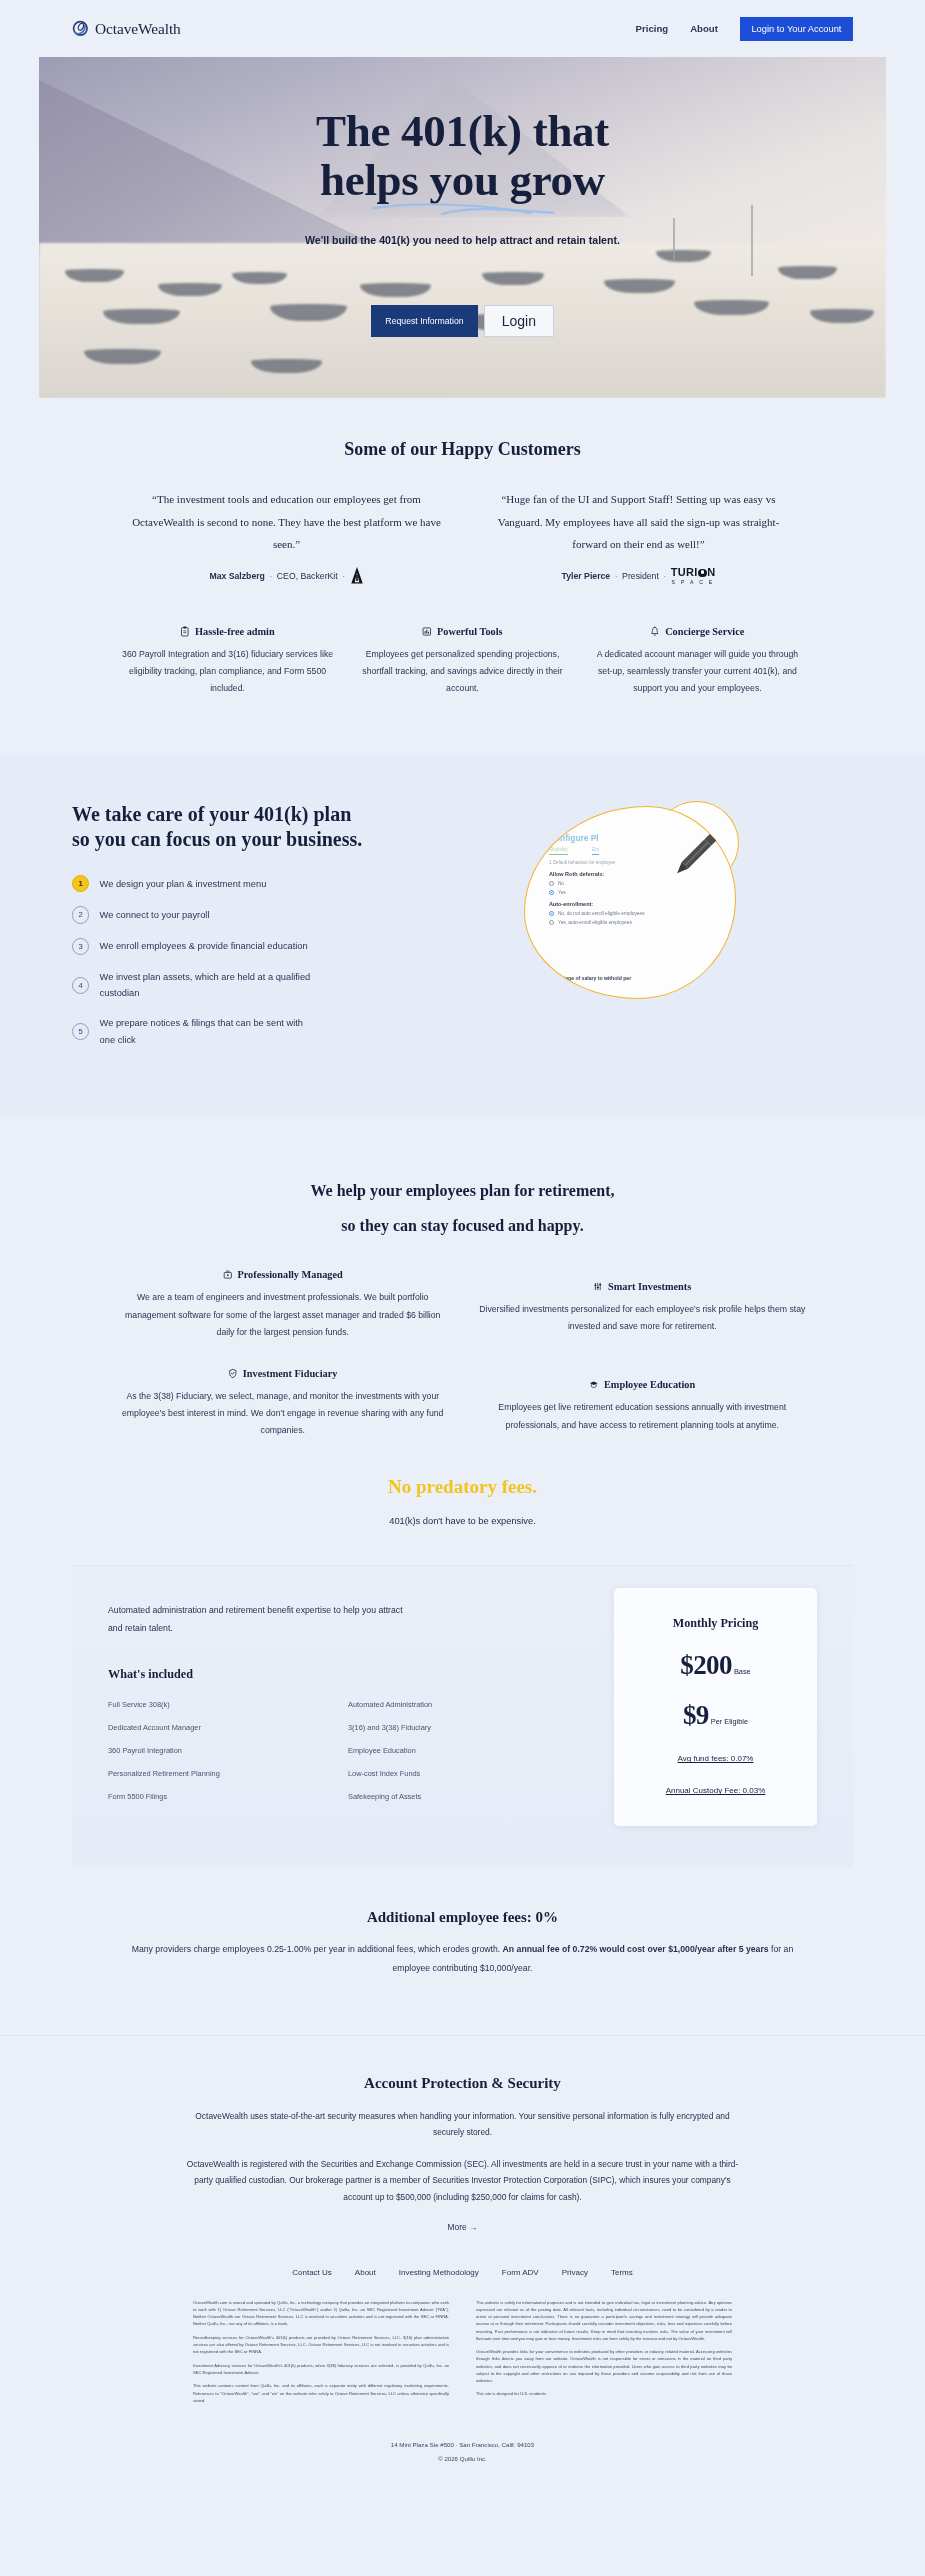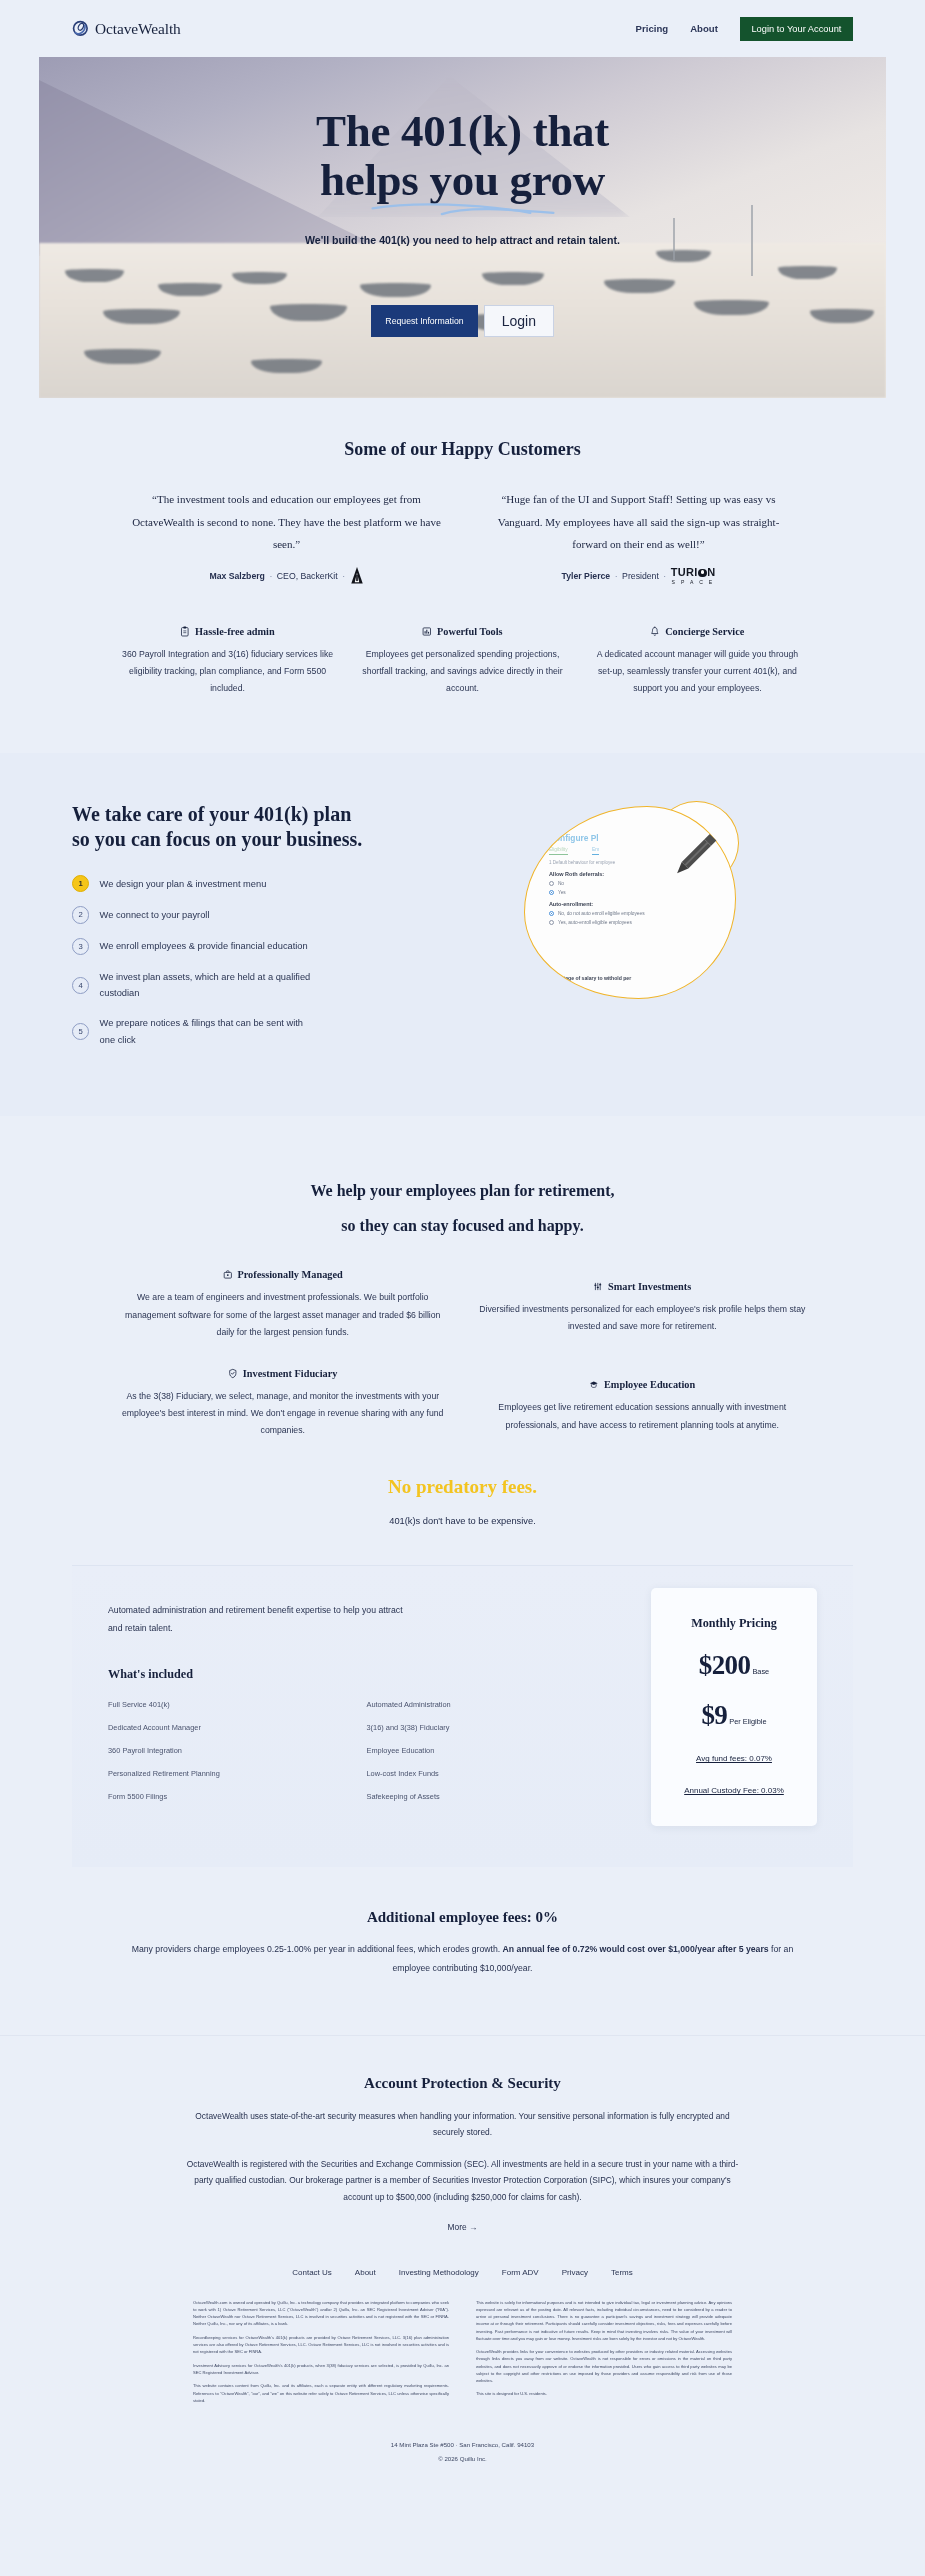--- a/index.html
+++ b/index.html
@@ -32,21 +32,21 @@
   .nav-spacer { flex: 1; }
   .nav-links { display: flex; align-items: center; gap: 22px; }
   .nav-link {
     font-size: 9.6px;
     color: #2c3658;
     text-decoration: none;
     cursor: pointer;
     font-weight: bold;
   }
   .nav-cta {
-    background: #14532d;
+    background: #1d4ed8;
     color: #fff;
     font-size: 9.3px;
     padding: 7px 11.6px;
     border: none;
     cursor: pointer;
     font-family: "Liberation Sans", sans-serif;
   }
 
   
   .hero-wrap { padding: 0 39px; }
@@ -366,21 +366,21 @@
   .included-grid {
     margin-top: 18px;
     display: grid;
     grid-template-columns: 1fr 1fr;
     row-gap: 14px;
     column-gap: 13px;
     font-size: 7.4px;
     color: #4a536e;
   }
   .price-card {
-    width: 166px;
+    width: 203px;
     background: #fafcff;
     border-radius: 5.1px;
     box-shadow: 0 1.3px 9px rgba(30,50,90,.07);
     padding: 28px 15.4px 31px;
     text-align: center;
     align-self: flex-start;
     margin-top: -14px;
   }
   .pc-title {
     font-family: "Liberation Serif", serif;
@@ -766,21 +766,21 @@
     </div>
     <div class="price-sub">401(k)s don't have to be expensive.</div>
   </div>
 </div>
 
 <div class="price-band">
   <div class="price-left">
     <div class="price-lead">Automated administration and retirement benefit expertise to help you attract and retain talent.</div>
     <div class="included-h">What's included</div>
     <div class="included-grid">
-      <div>Full Service 401(k)</div>
+      <div>Full Service 308(k)</div>
       <div>Automated Administration</div>
       <div>Dedicated Account Manager</div>
       <div>3(16) and 3(38) Fiduciary</div>
       <div>360 Payroll Integration</div>
       <div>Employee Education</div>
       <div>Personalized Retirement Planning</div>
       <div>Low-cost Index Funds</div>
       <div>Form 5500 Filings</div>
       <div>Safekeeping of Assets</div>
     </div>

